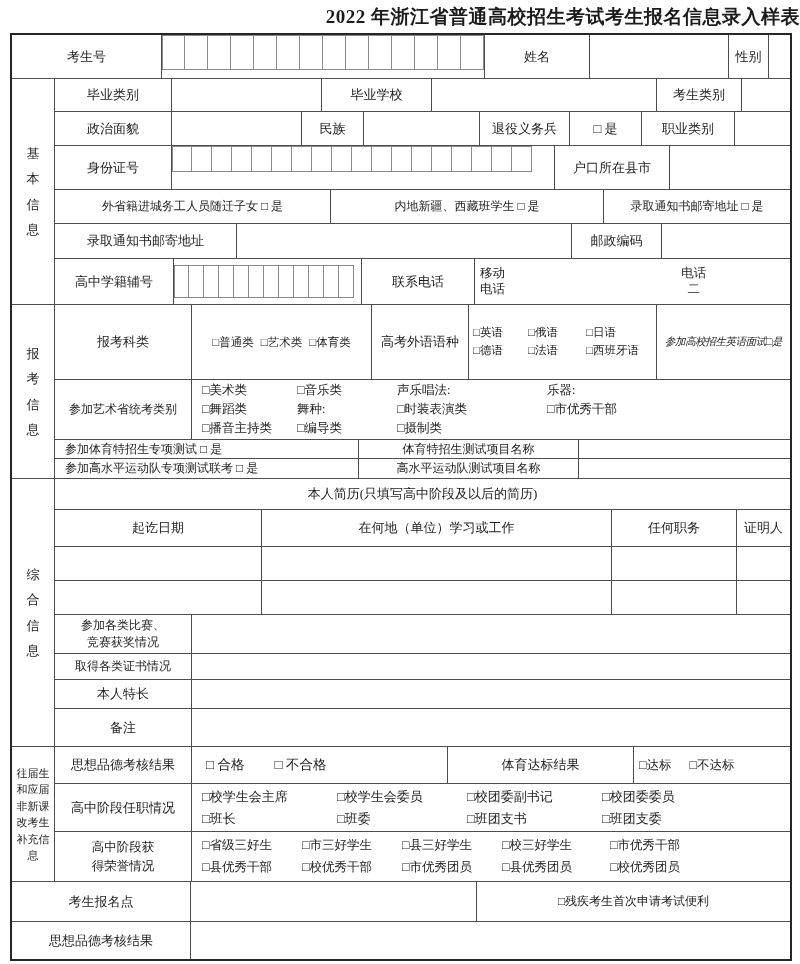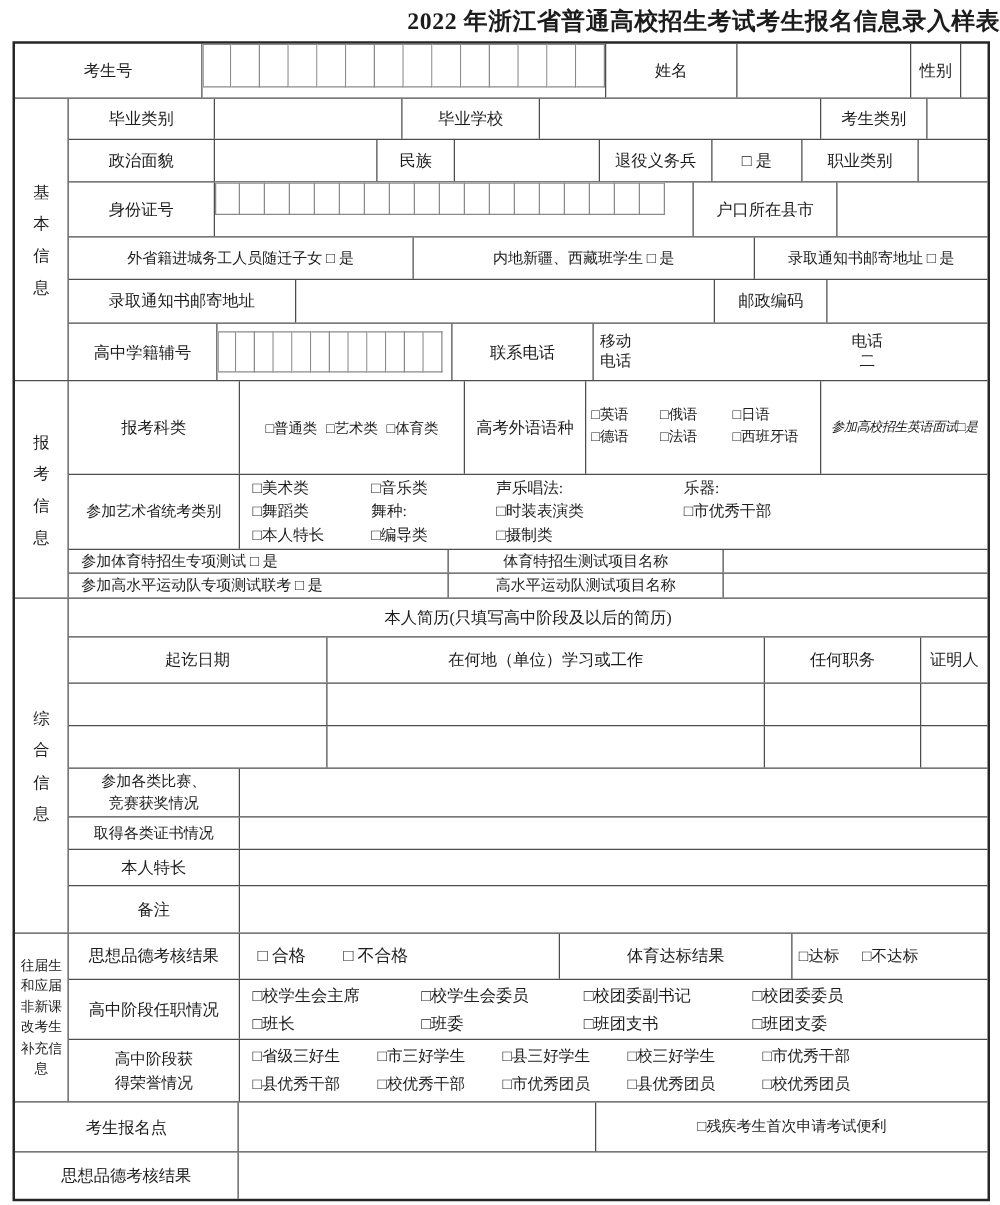--- a/index.html
+++ b/index.html
@@ -209,21 +209,21 @@
               <span class="opt">声乐唱法:</span>
               <span class="opt">乐器:</span>
             </div>
           <div class="optline g-art">
               <span class="opt">□舞蹈类</span>
               <span class="opt">舞种:</span>
               <span class="opt">□时装表演类</span>
               <span class="opt">□市优秀干部</span>
             </div>
           <div class="optline g-art">
-              <span class="opt">□本人特长</span>
+              <span class="opt">□播音主持类</span>
               <span class="opt">□编导类</span>
               <span class="opt">□摄制类</span>
             </div>
         </div>
       </div>
       <div class="row" style="height:19px">
         <div class="cell f12 left" style="width:304px;padding-left:10px">参加体育特招生专项测试  □ 是</div>
         <div class="cell f12" style="width:220px">体育特招生测试项目名称</div>
         <div class="cell flex1 endc"></div>
       </div>

